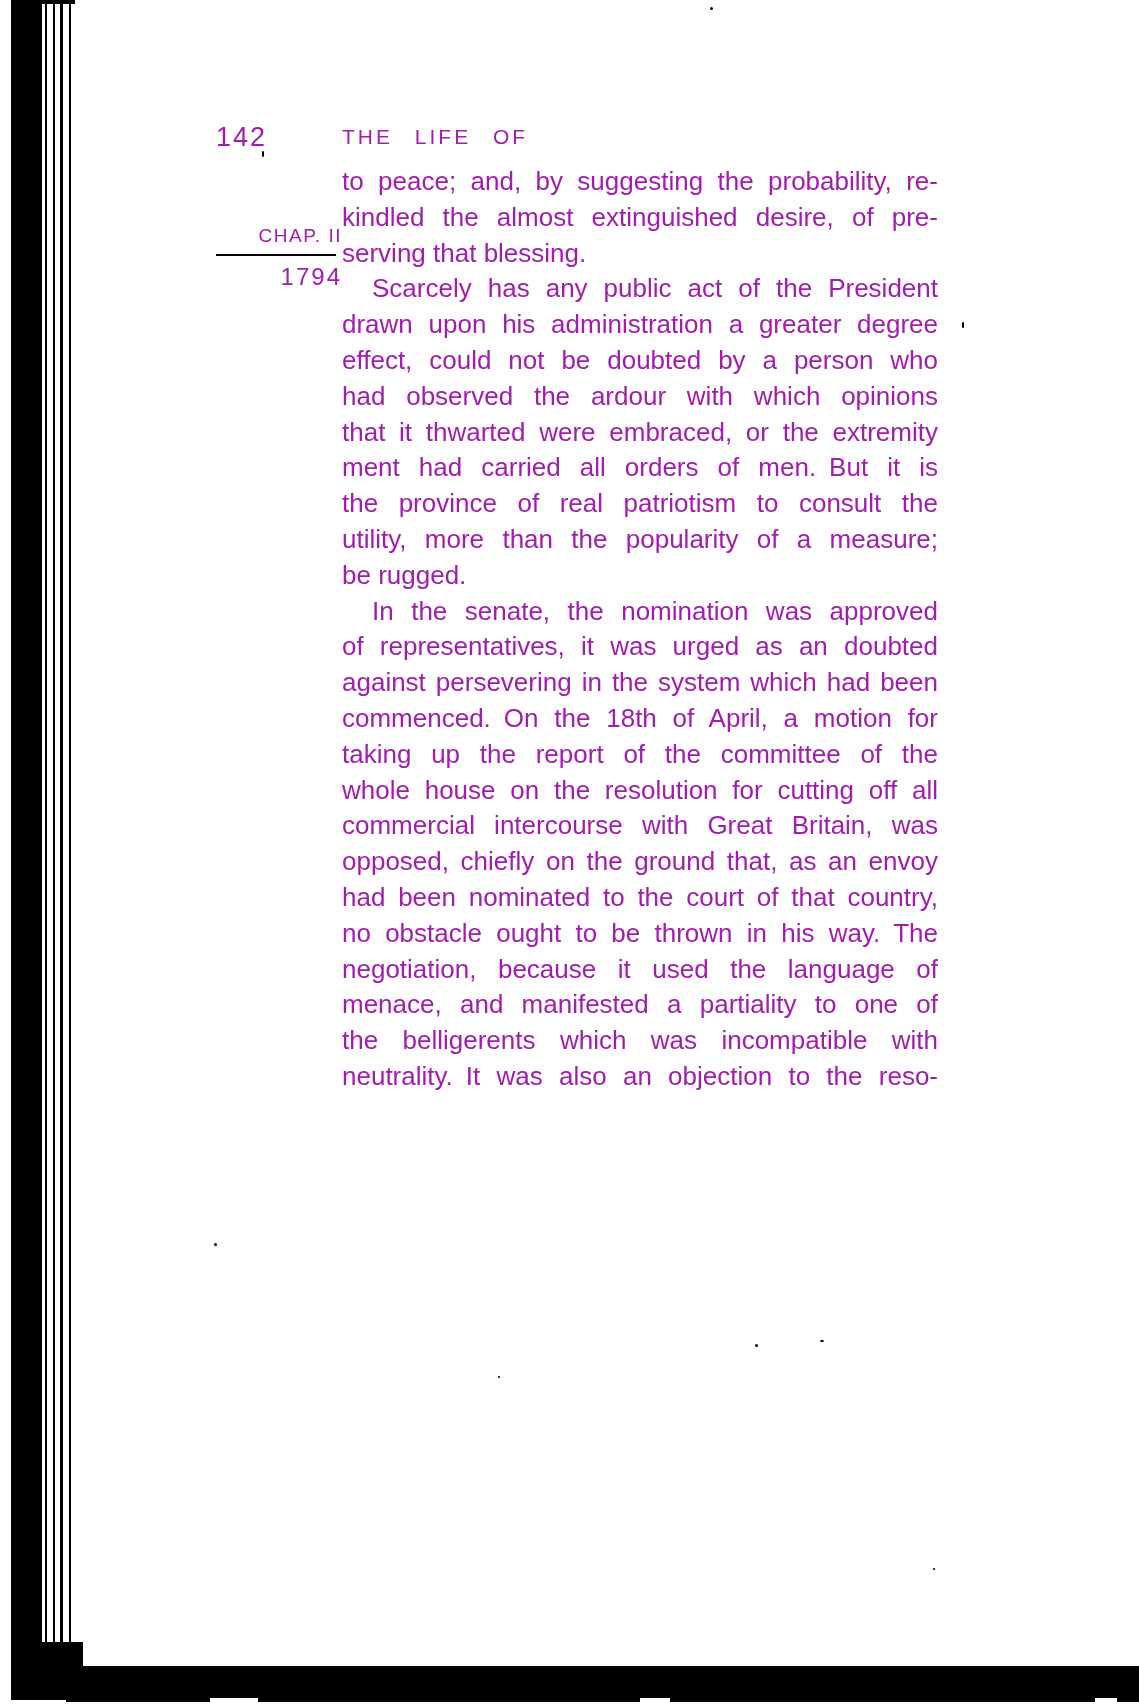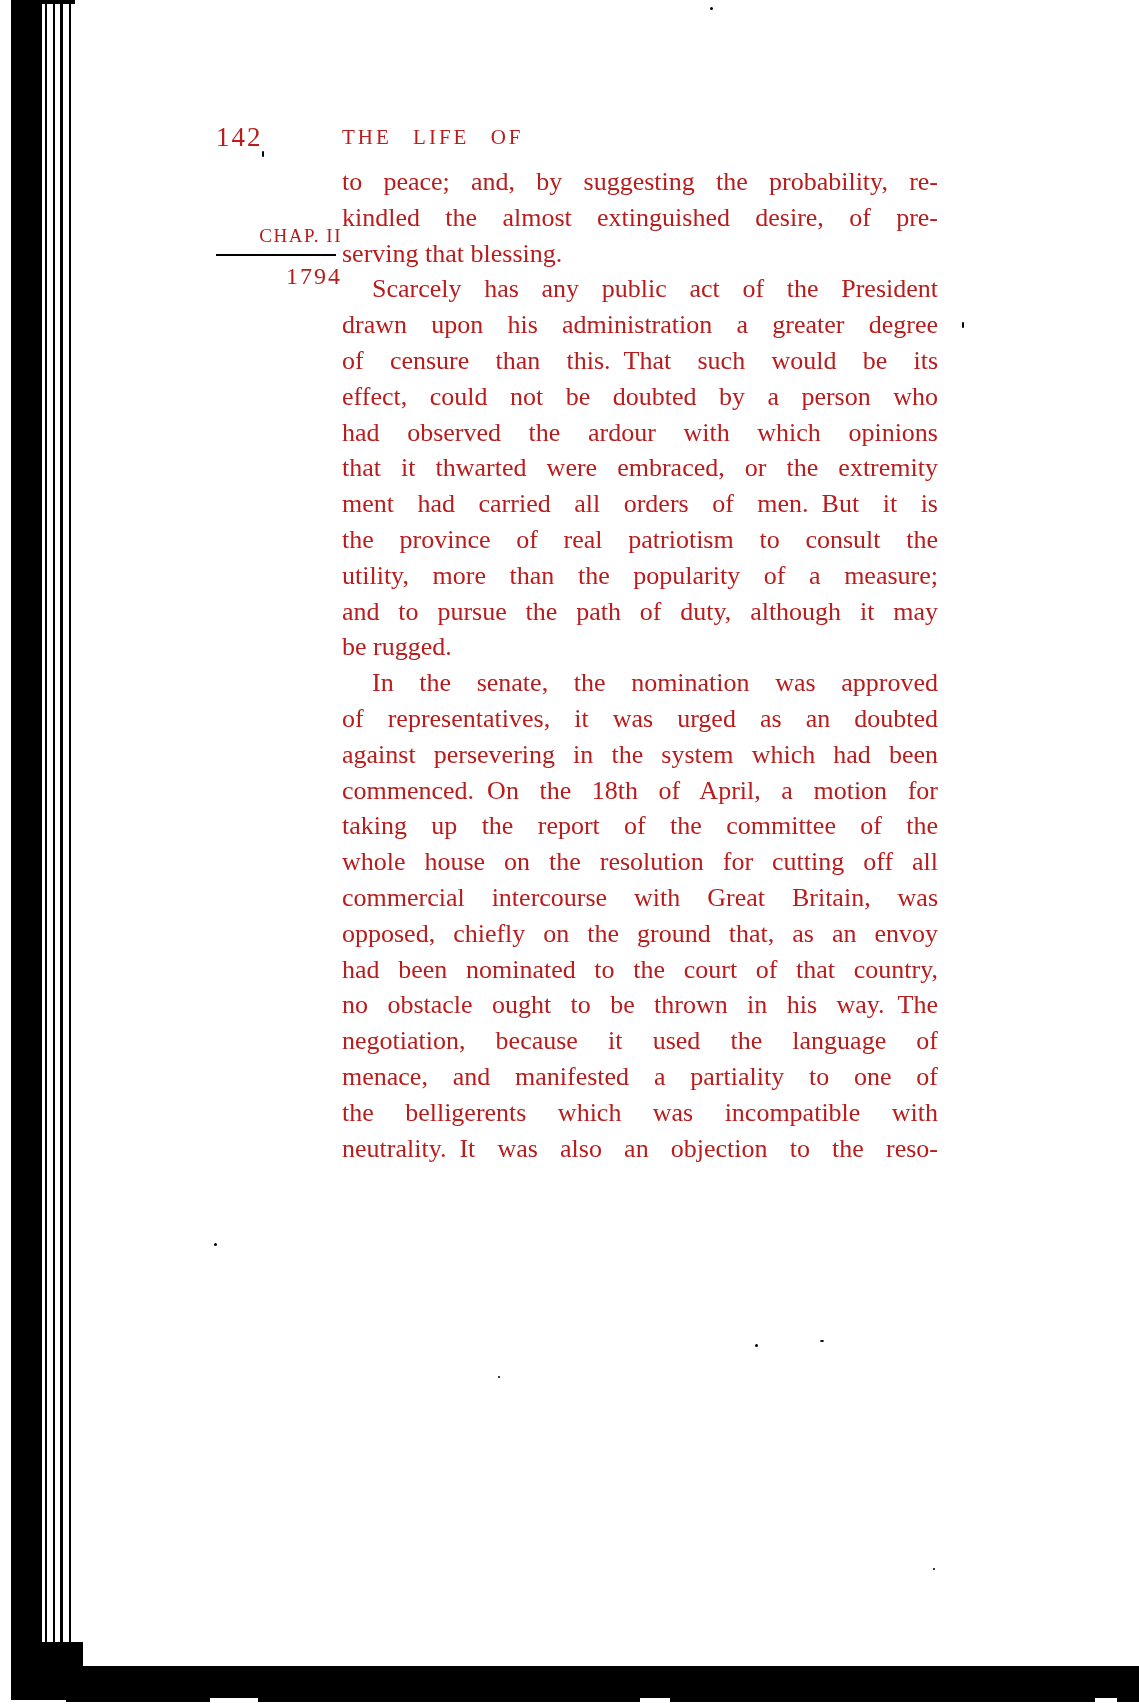--- a/index.html
+++ b/index.html
@@ -2,22 +2,22 @@
 <html><head>
 <meta charset="utf-8">
 <style>
   html, body { margin: 0; padding: 0; background: #ffffff; }
   .page {
     position: relative;
     width: 1139px;
     height: 1708px;
     background: #ffffff;
     overflow: hidden;
-    font-family: Liberation Serif, serif;
-    color: #b91c1c;
+    font-family: Liberation Sans, sans-serif;
+    color: #a21caf;
   }
 
   
   .edge-band      { position:absolute; left:11px;  top:0; width:31px;  height:1696px; background:#000; }
   .edge-corner    { position:absolute; left:11px;  top:1642px; width:72px; height:58px; background:#000; }
   .thin-line      { position:absolute; top:0; background:#000; }
   .thin-a { left:45px; width:2px; height:1658px; }
   .thin-b { left:53px; width:2px; height:1662px; }
   .thin-c { left:60px; width:3px; height:1660px; }
   .thin-d { left:69px; width:2px; height:1655px; }
@@ -97,28 +97,26 @@
     <div class="margin-year">1794</div>
   </div>
 
   <div class="body-text">
     <div class="line">to peace; and, by suggesting the probability, re-</div>
     <div class="line">kindled the almost extinguished desire, of pre-</div>
     <div class="line end">serving that blessing.</div>
 
     <div class="line indent">Scarcely has any public act of the President</div>
     <div class="line">drawn upon his administration a greater degree</div>
-    <div class="line">of censure than this. That such would be its</div>
     <div class="line">effect, could not be doubted by a person who</div>
     <div class="line">had observed the ardour with which opinions</div>
     <div class="line">that it thwarted were embraced, or the extremity</div>
     <div class="line">ment had carried all orders of men. But it is</div>
     <div class="line">the province of real patriotism to consult the</div>
     <div class="line">utility, more than the popularity of a measure;</div>
-    <div class="line">and to pursue the path of duty, although it may</div>
     <div class="line end">be rugged.</div>
 
     <div class="line indent">In the senate, the nomination was approved</div>
     <div class="line">of representatives, it was urged as an doubted</div>
     <div class="line">against persevering in the system which had been</div>
     <div class="line">commenced. On the 18th of April, a motion for</div>
     <div class="line">taking up the report of the committee of the</div>
     <div class="line">whole house on the resolution for cutting off all</div>
     <div class="line">commercial intercourse with Great Britain, was</div>
     <div class="line">opposed, chiefly on the ground that, as an envoy</div>

